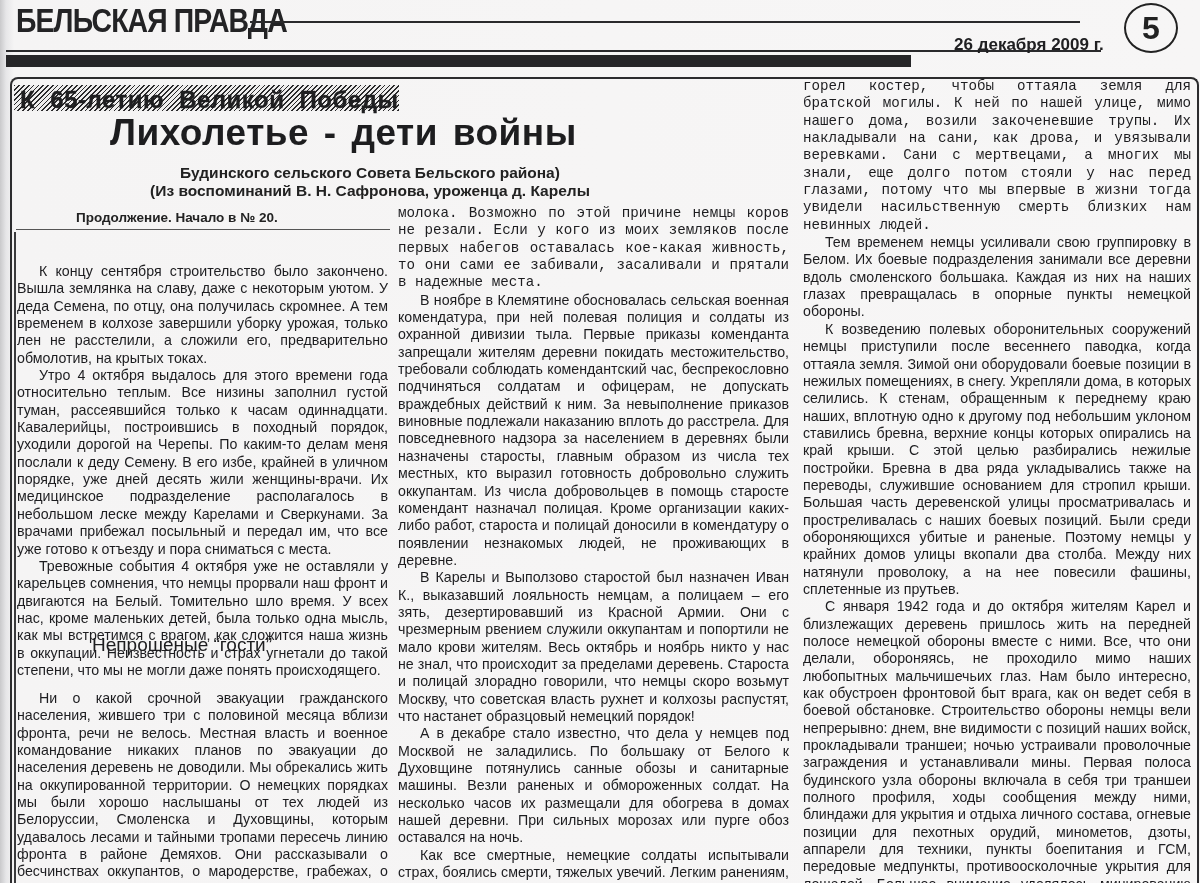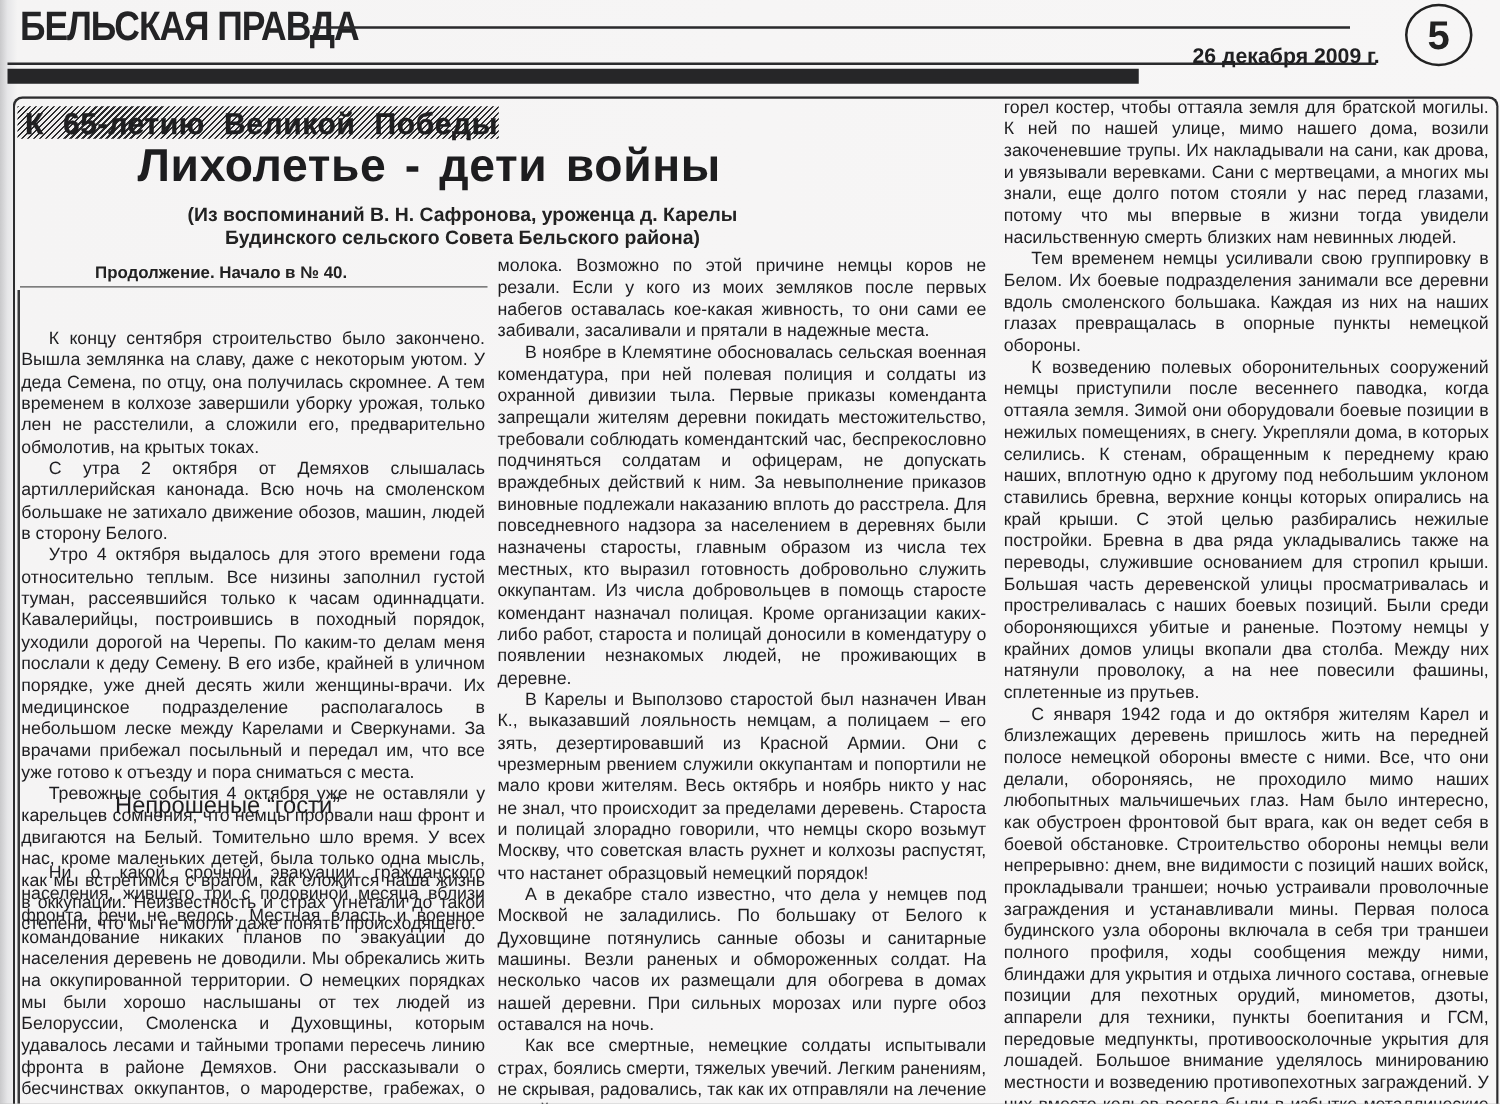--- a/index.html
+++ b/index.html
@@ -47,21 +47,21 @@
     font-weight:bold; font-size:15.5px; line-height:18px; color:#222;
   }
   .continued {
     position:absolute; left:76px; top:210px; font-weight:bold; font-size:13.5px; color:#222;
   }
   .continued-rule { position:absolute; left:16px; top:229px; width:374px; height:1px; background:#555; }
   .col {
     position:absolute; font-size:14.2px; line-height:17.35px; text-align:justify; color:#1d1d20;
   }
   .col p { margin:0; text-indent:22px; }
-  .col p.cont { text-indent:0; }
+  .col p.cont { text-indent:0;font-family:Liberation Mono, monospace; }
   .col-left { left:17px; top:232px; width:371px;margin-top:31px; }
   .col-left.lower { top:659px; }
   .col-mid { left:398px; top:205px; width:391px; }
   .col-right { left:803px; top:78px; width:388px; }
   .section-head {
     position:absolute; left:92px; top:634px; font-weight:normal; font-size:19px; color:#1d1d1f;
   }
   .vline-left { position:absolute; left:14px; top:232px; width:1.5px; height:651px; background:#3a3a3c; }
 </style>
 </head>
@@ -77,31 +77,30 @@
   <div class="page-num">5</div>
 
   <div class="frame"></div>
 
   <div class="rubric">
     <span>К 65-летию Великой Победы</span>
   </div>
 
   <div class="title">Лихолетье - дети войны</div>
   <div class="subtitle">
+    <div>Будинского сельского Совета Бельского района)</div>
     <div>(Из воспоминаний В. Н. Сафронова, уроженца д. Карелы</div>
-    <div>Будинского сельского Совета Бельского района)</div>
   </div>
 
-  <div class="continued">Продолжение. Начало в № 40.</div>
+  <div class="continued">Продолжение. Начало в № 20.</div>
   <div class="continued-rule"></div>
   <div class="vline-left"></div>
 
   <div class="col col-left">
     <p>К концу сентября строительство было закончено. Вышла землянка на славу, даже с некоторым уютом. У деда Семена, по отцу, она получилась скромнее. А тем временем в колхозе завершили уборку урожая, только лен не расстелили, а сложили его, предварительно обмолотив, на крытых токах.</p>
-    <p>С утра 2 октября от Демяхов слышалась артиллерийская канонада. Всю ночь на смоленском большаке не затихало движение обозов, машин, людей в сторону Белого.</p>
     <p>Утро 4 октября выдалось для этого времени года относительно теплым. Все низины заполнил густой туман, рассеявшийся только к часам одиннадцати. Кавалерийцы, построившись в походный порядок, уходили дорогой на Черепы. По каким-то делам меня послали к деду Семену. В его избе, крайней в уличном порядке, уже дней десять жили женщины-врачи. Их медицинское подразделение располагалось в небольшом леске между Карелами и Сверкунами. За врачами прибежал посыльный и передал им, что все уже готово к отъезду и пора сниматься с места.</p>
     <p>Тревожные события 4 октября уже не оставляли у карельцев сомнения, что немцы прорвали наш фронт и двигаются на Белый. Томительно шло время. У всех нас, кроме маленьких детей, была только одна мысль, как мы встретимся с врагом, как сложится наша жизнь в оккупации. Неизвестность и страх угнетали до такой степени, что мы не могли даже понять происходящего.</p>
   </div>
 
   <div class="section-head">Непрошеные “гости”</div>
 
   <div class="col col-left lower">
     <p>Ни о какой срочной эвакуации гражданского населения, жившего три с половиной месяца вблизи фронта, речи не велось. Местная власть и военное командование никаких планов по эвакуации до населения деревень не доводили. Мы обрекались жить на оккупированной территории. О немецких порядках мы были хорошо наслышаны от тех людей из Белоруссии, Смоленска и Духовщины, которым удавалось лесами и тайными тропами пересечь линию фронта в районе Демяхов. Они рассказывали о бесчинствах оккупантов, о мародерстве, грабежах, о расстрелах и повешениях.</p>
     <p>День 4 октября 1941 года оказался для моих земляков черным днем, сулившим страх, неизвестность, бесправие и беззащитность, произвол оккупантов. С появлением самолетов над деревней, которые обстреливали отступающие части наших, мы укрылись в землянке. Дед</p>
   </div>

